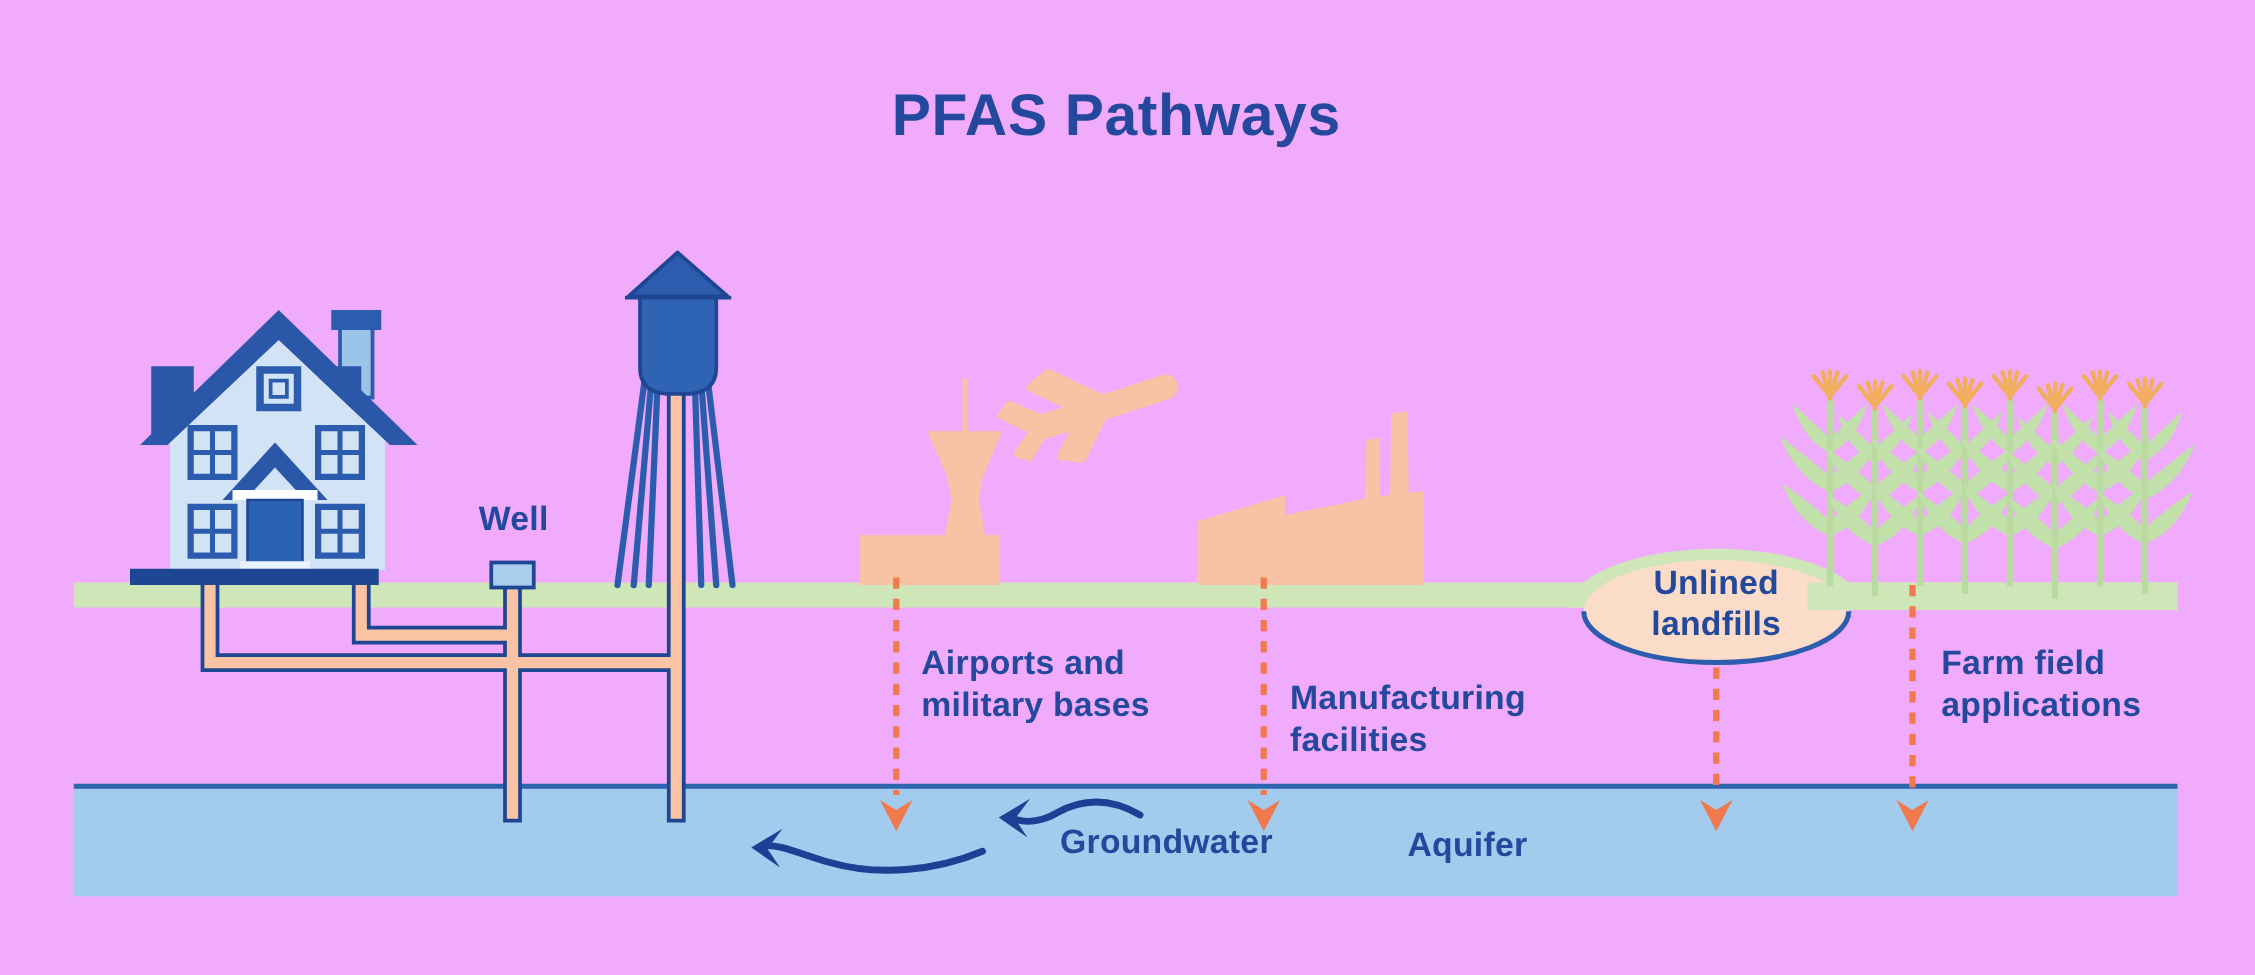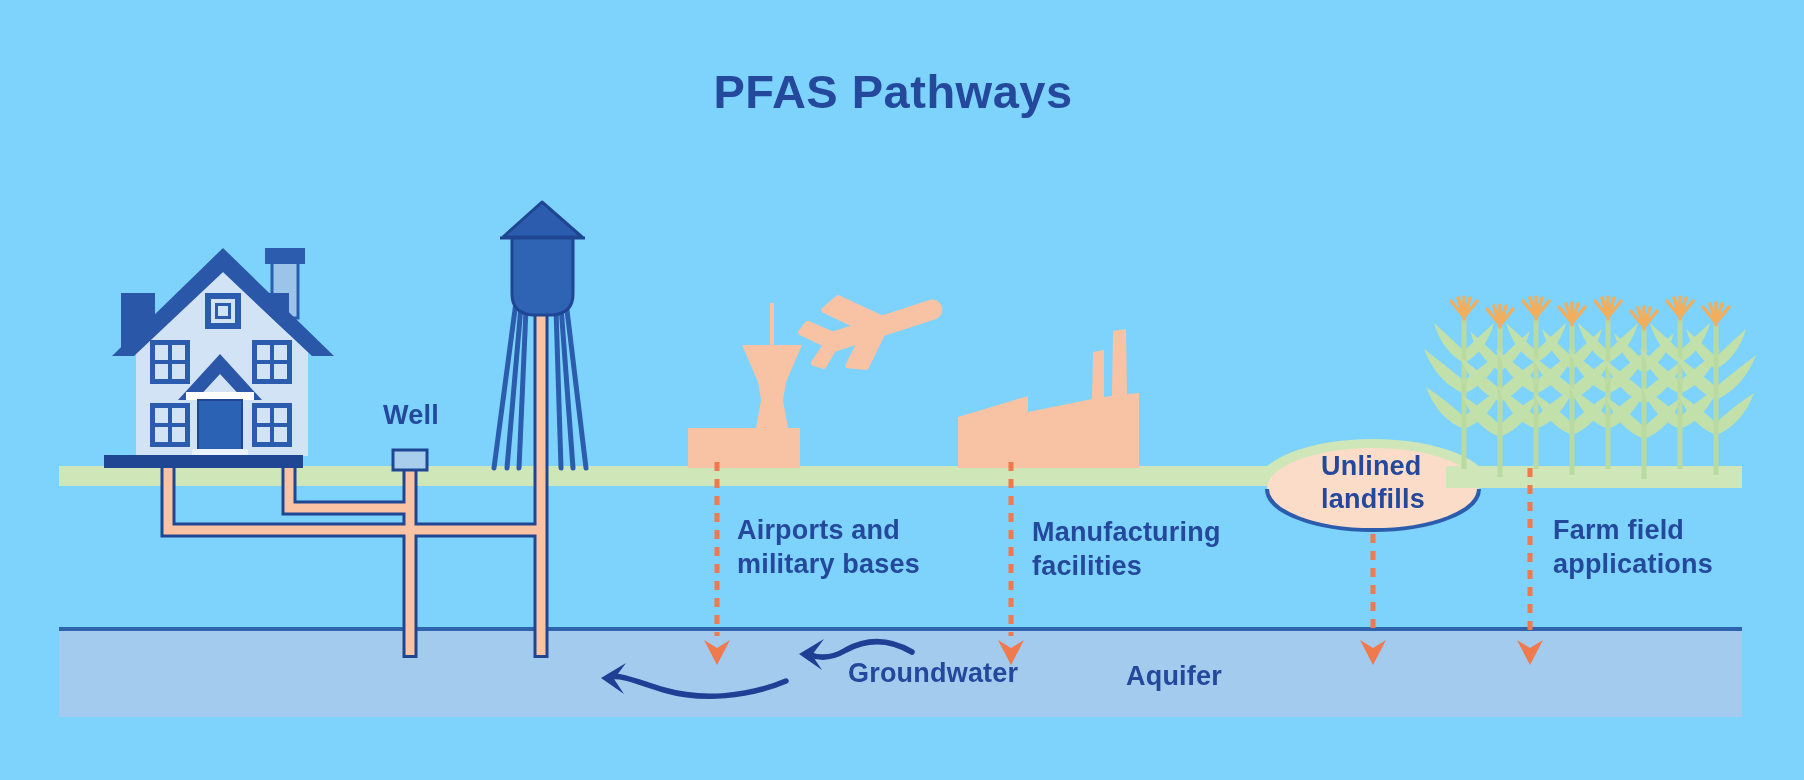--- a/index.html
+++ b/index.html
@@ -1,40 +1,40 @@
 <!DOCTYPE html>
 <html><head>
 <meta charset="utf-8">
 <style>
   html,body{margin:0;padding:0;background:#ffffff;}
   .stage{
     position:relative;
     width:1804px;height:780px;
     overflow:hidden;
-    background:#7dd3fc;
+    background:#f0abfc;
     font-family:"Liberation Sans", sans-serif;
   }
   .stage svg{position:absolute;left:0;top:0;}
   .lbl{
     position:absolute;
     font-family:"Liberation Sans", sans-serif;
     font-weight:700;
     font-size:27px;
     line-height:34px;
     color:#24489c;
     white-space:pre-line;
     letter-spacing:0.2px;
   }
   .title{
     font-size:47px;
     line-height:52px;
     transform:translateX(-50%);
     letter-spacing:0.5px;
   }
-  .centered{transform:translateX(-50%);}
+  .centered{transform:translateX(-50%);text-align:center;}
 </style>
 </head>
 <body>
 
 <div class="stage">
 
   <svg width="1804" height="780" viewBox="0 0 1804 780">
 
     <defs>
       <g id="cornstalk">
@@ -212,21 +212,21 @@
   </svg>
 
   <div class="lbl title" style="left:893px; top:66px;">PFAS Pathways</div>
 
 
   <div class="lbl centered" style="left:411px; top:398px;">Well</div>
 
   <div class="lbl" style="left:737px; top:513px;">Airports and
 military bases</div>
 
-  <div class="lbl" style="left:1032px; top:515px;">Manufacturing
+  <div class="lbl" style="left:1032px; top:541px;">Manufacturing
 facilities</div>
 
   <div class="lbl centered" style="left:1373px; top:450px; line-height:33px;">Unlined
 landfills</div>
 
   <div class="lbl" style="left:1553px; top:513px;">Farm field
 applications</div>
 
   <div class="lbl" style="left:848px; top:656px;">Groundwater</div>
 

